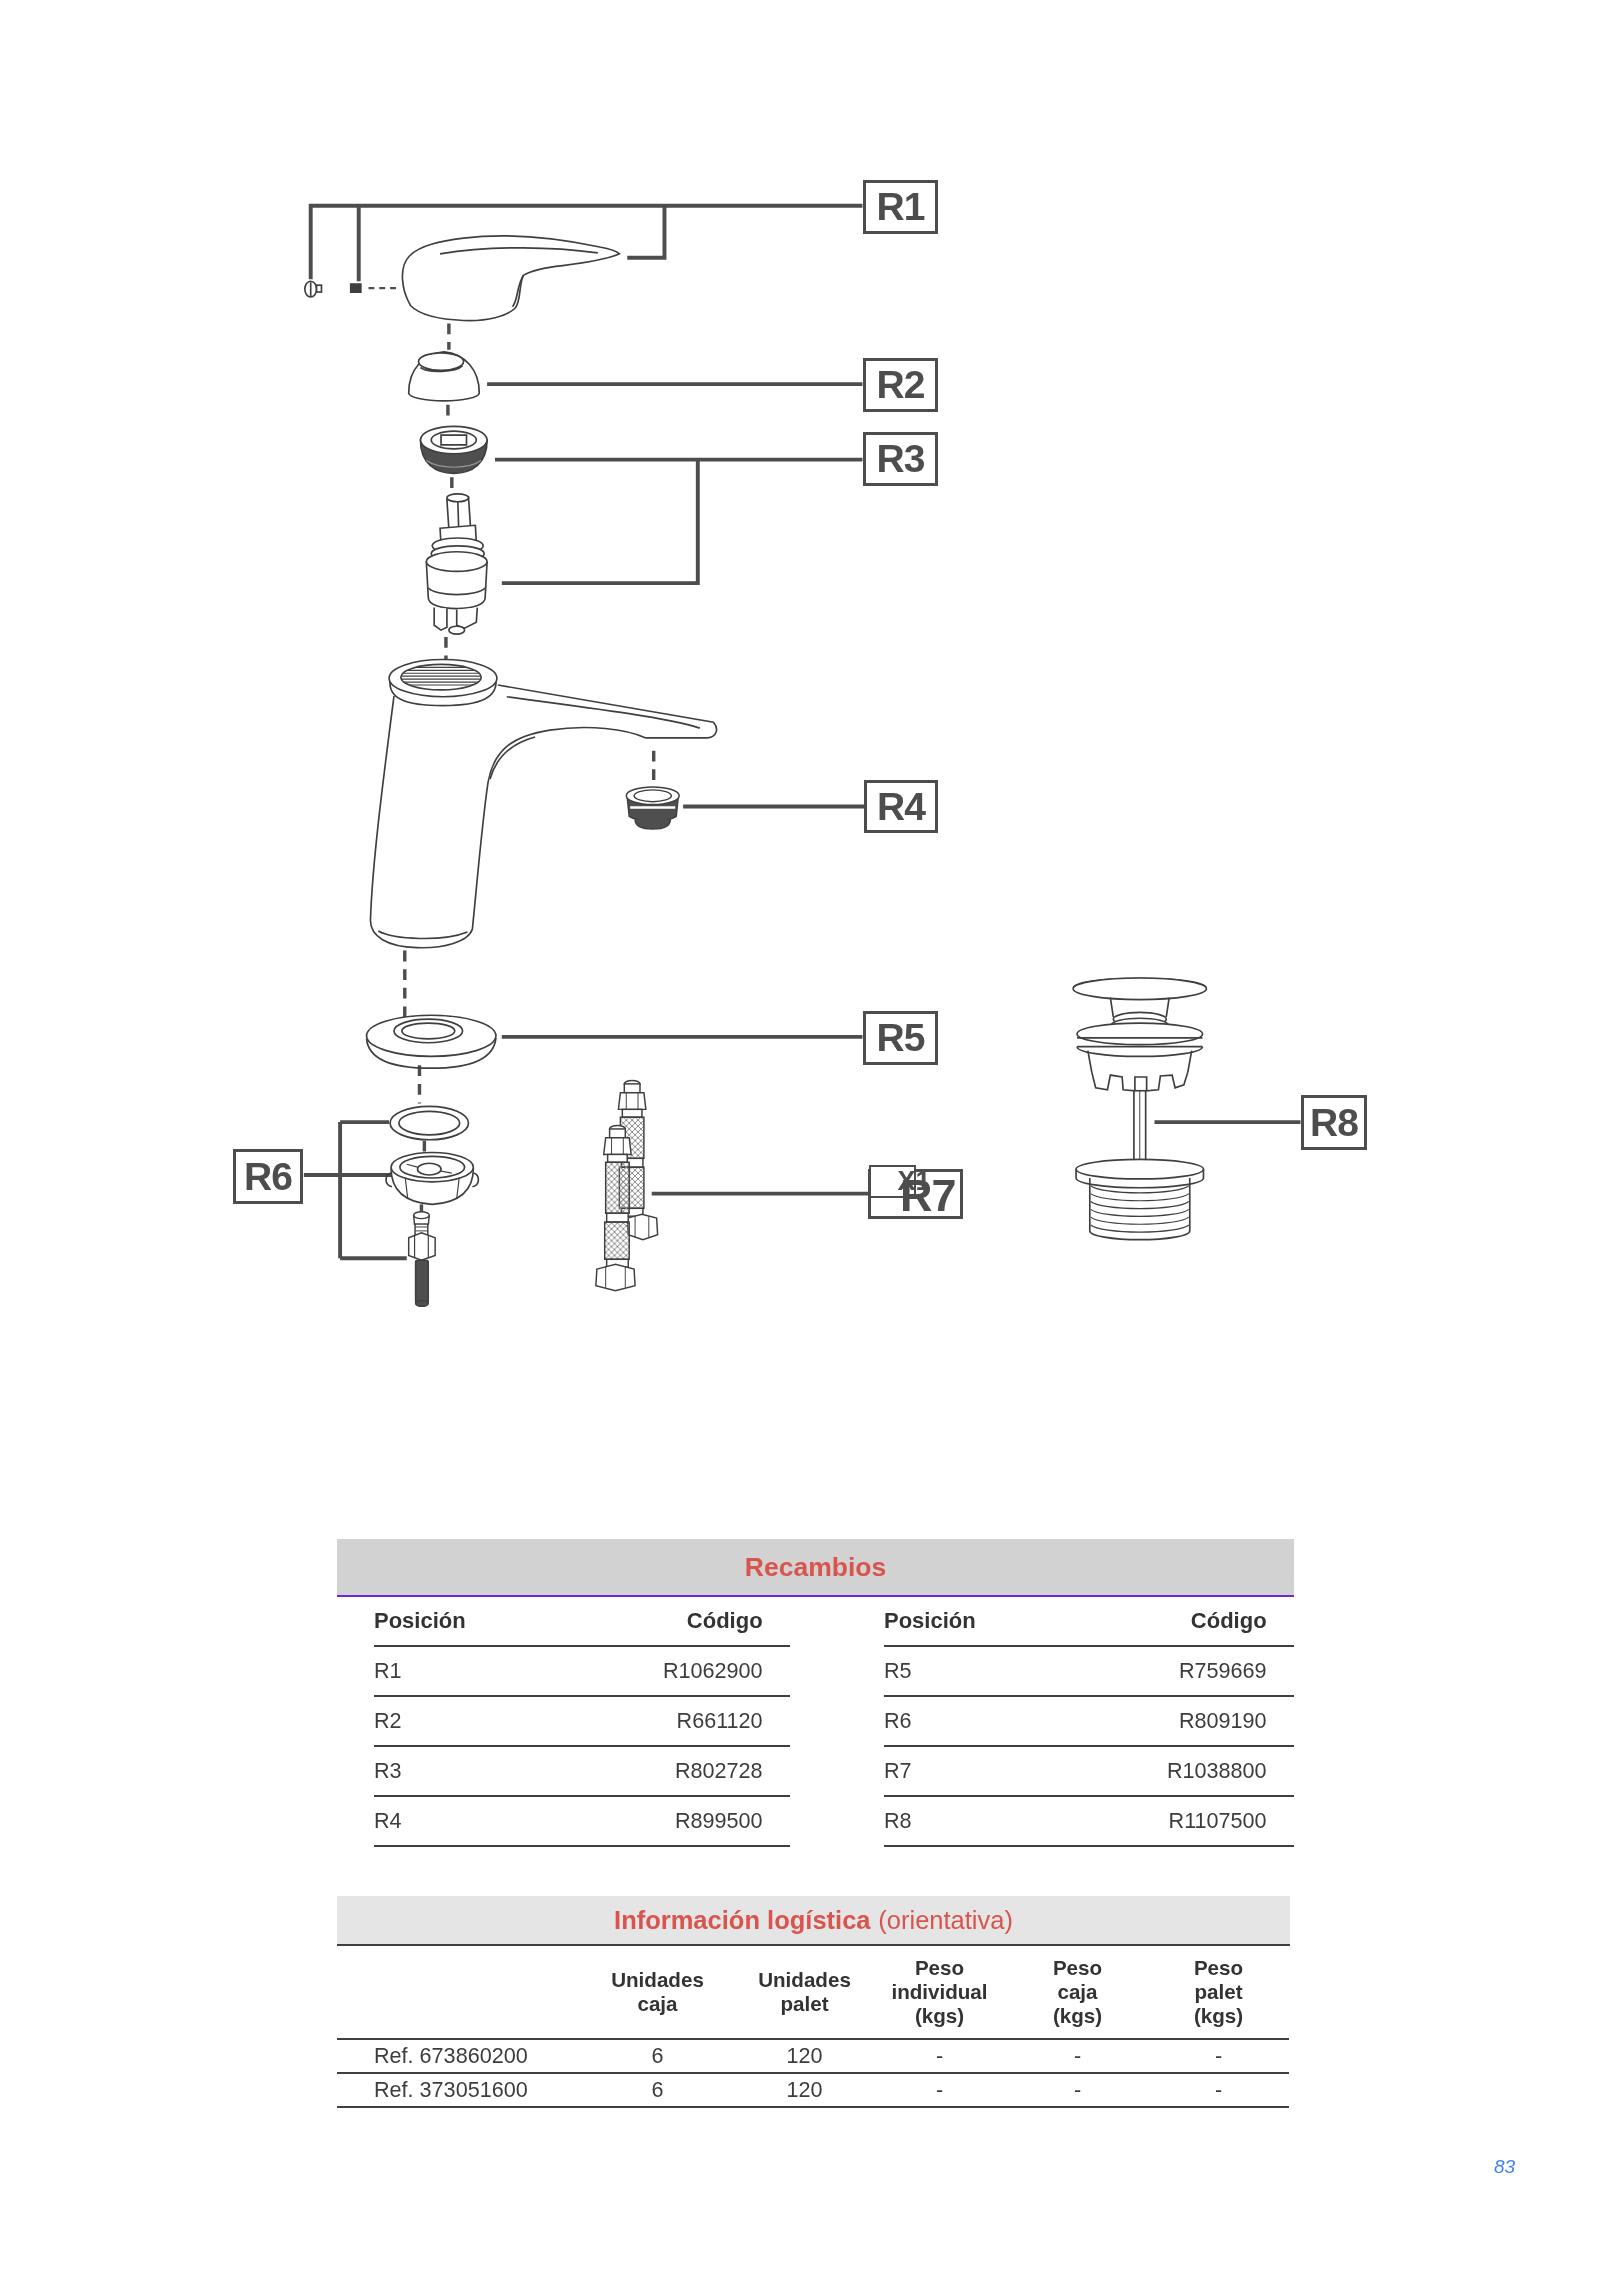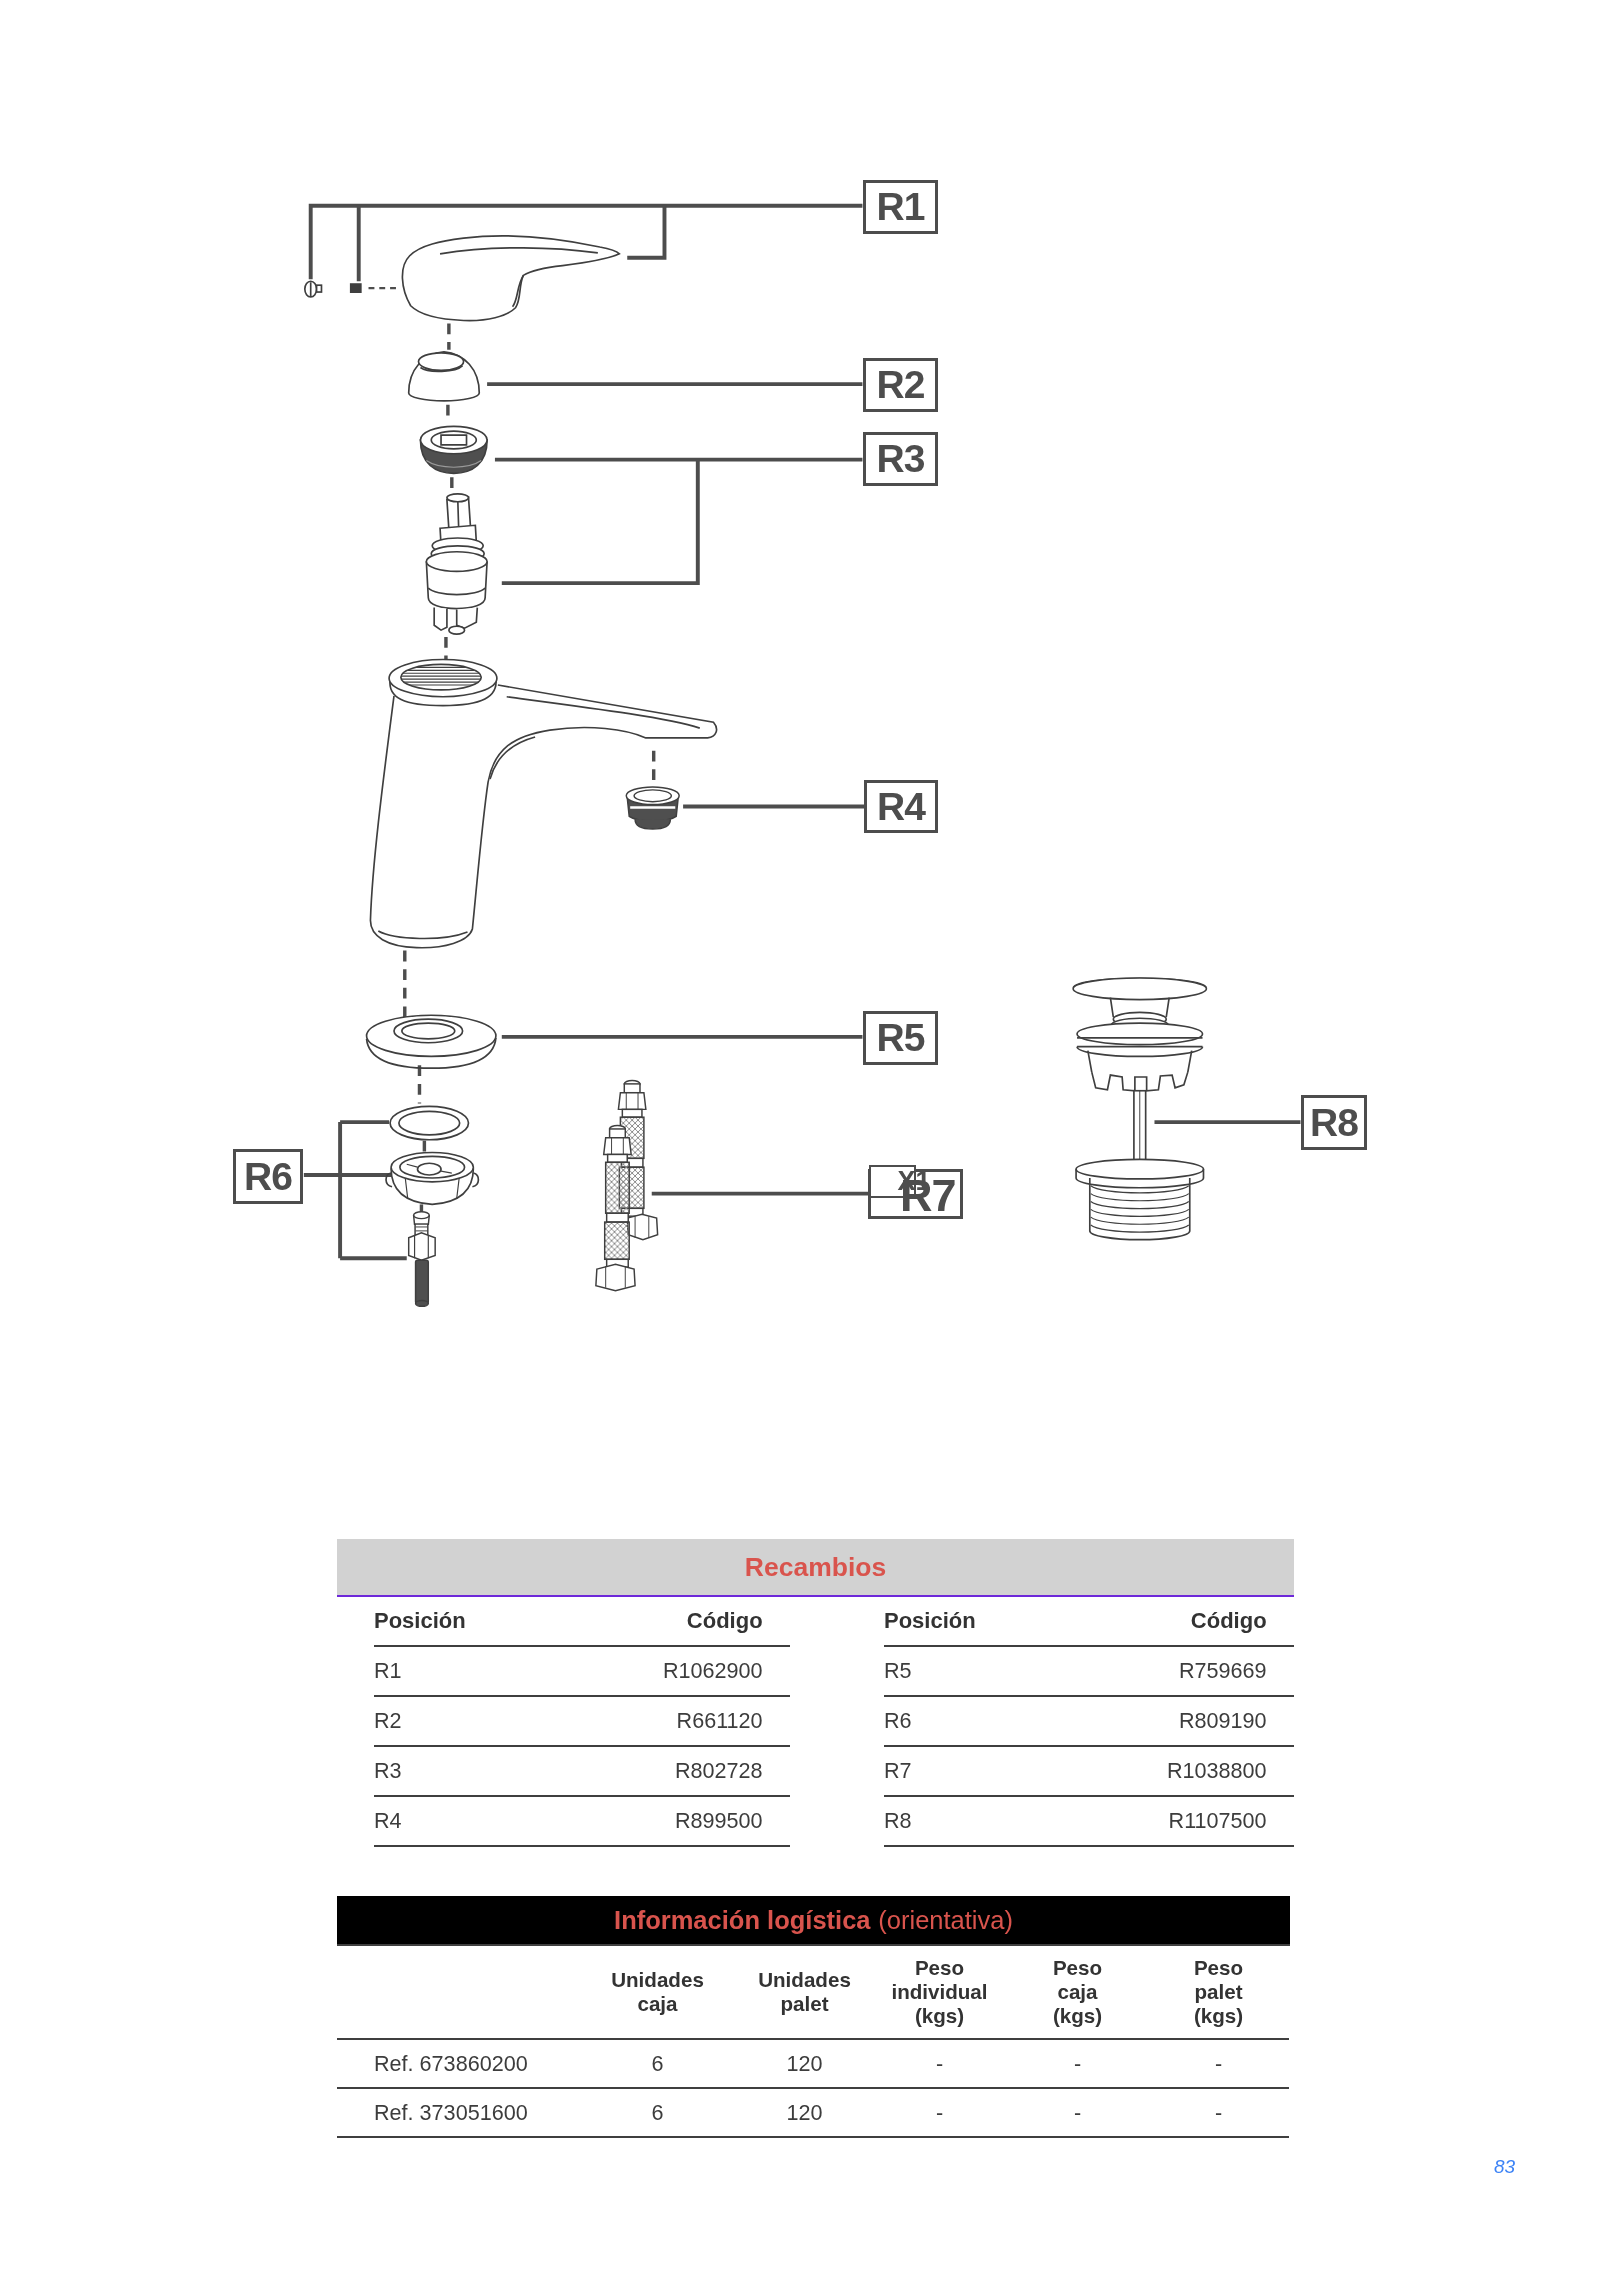--- a/index.html
+++ b/index.html
@@ -25,21 +25,21 @@
   }
 
   
   .recambios { position:absolute; left:337px; top:1539px; width:957px; }
   .band {
     height:56px; background:#d2d2d2; border-bottom:2px solid #6d28d9;
     display:flex; align-items:center; justify-content:center;
     color:#d9544d; font-weight:bold; font-size:26.5px;
   }
   .band2 {
-    height:48px; background:#000000; border-bottom:2px solid #3f3f3f;
+    height:48px; background:#e5e5e5; border-bottom:2px solid #3f3f3f;
     display:flex; align-items:center; justify-content:center;
     color:#d9544d; font-size:25.5px; gap:7.8px;
   }
   .band2 .tbold { font-weight:bold; }
   .cols { display:flex; justify-content:space-between; padding-left:37px; }
   .subtable { width:416px; }
   .subtable.right { width:410px; }
   .srow {
     display:flex; justify-content:space-between; align-items:center;
     height:48px; border-bottom:2px solid #3f3f3f; font-size:21.6px;
@@ -48,21 +48,21 @@
   .scode { padding-right:27.4px; }
 
   
   .logistica { position:absolute; left:337px; top:1896px; width:953px; }
   .lgrid { display:grid; grid-template-columns:241px 159px 135px 135px 141px 141px; }
   .lhead {
     height:92px; display:flex; align-items:center; justify-content:center;
     text-align:center; font-weight:bold; font-size:20.6px; line-height:1.15;
     white-space:pre-line; color:#333;
   }
-  .lrow { height:47px; display:flex; align-items:center; justify-content:center; font-size:21.6px; }
+  .lrow { height:32px; display:flex; align-items:center; justify-content:center; font-size:21.6px; }
   .lref { justify-content:flex-start; padding-left:37px; }
   .hline { grid-column:1 / -1; border-bottom:2px solid #3f3f3f; height:0; }
   .hline.thin { border-bottom-width:2px; }
 
   .pagenum { position:absolute; left:1494px; top:2156px; font-size:19px; color:#3b82f6;font-style:italic; }
 </style>
 </head>
 <body>
 
 <div class="page">

